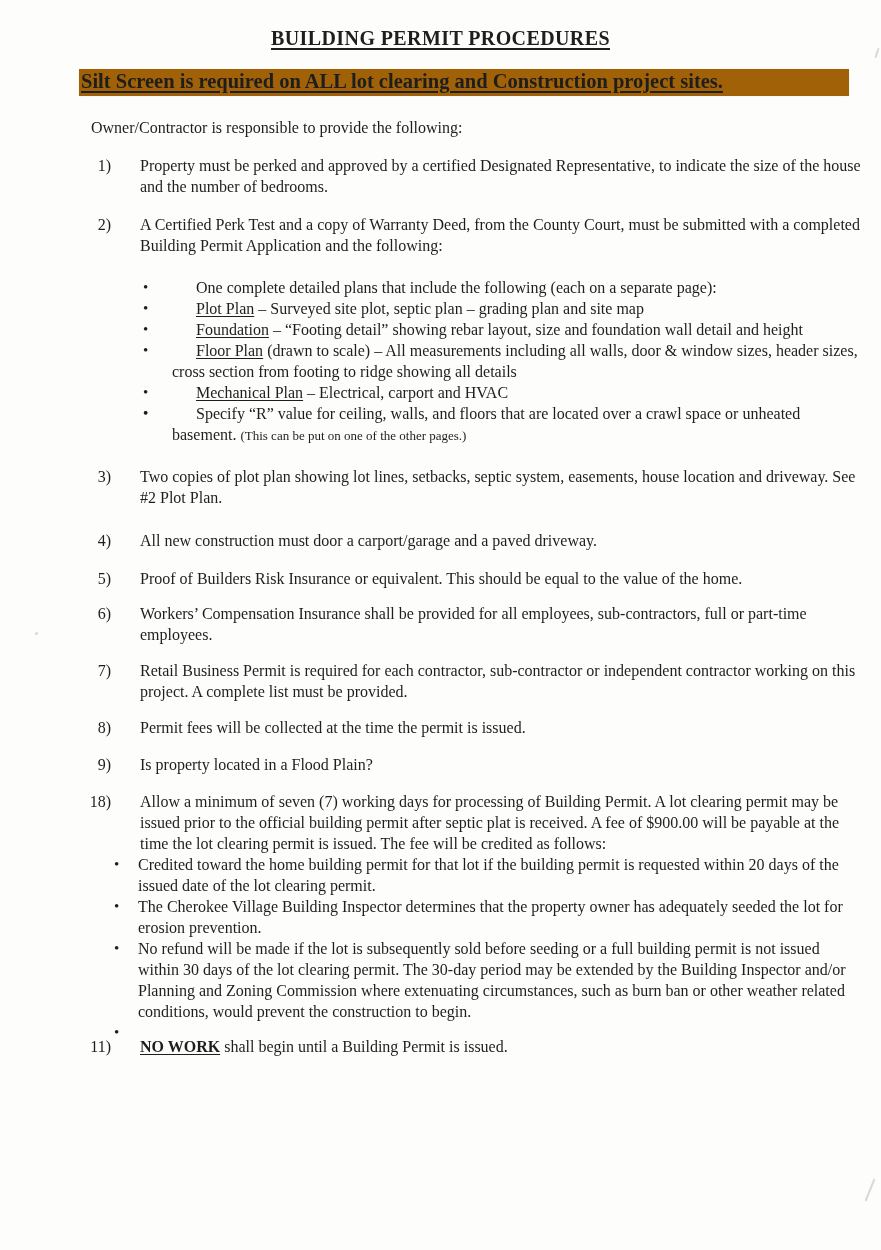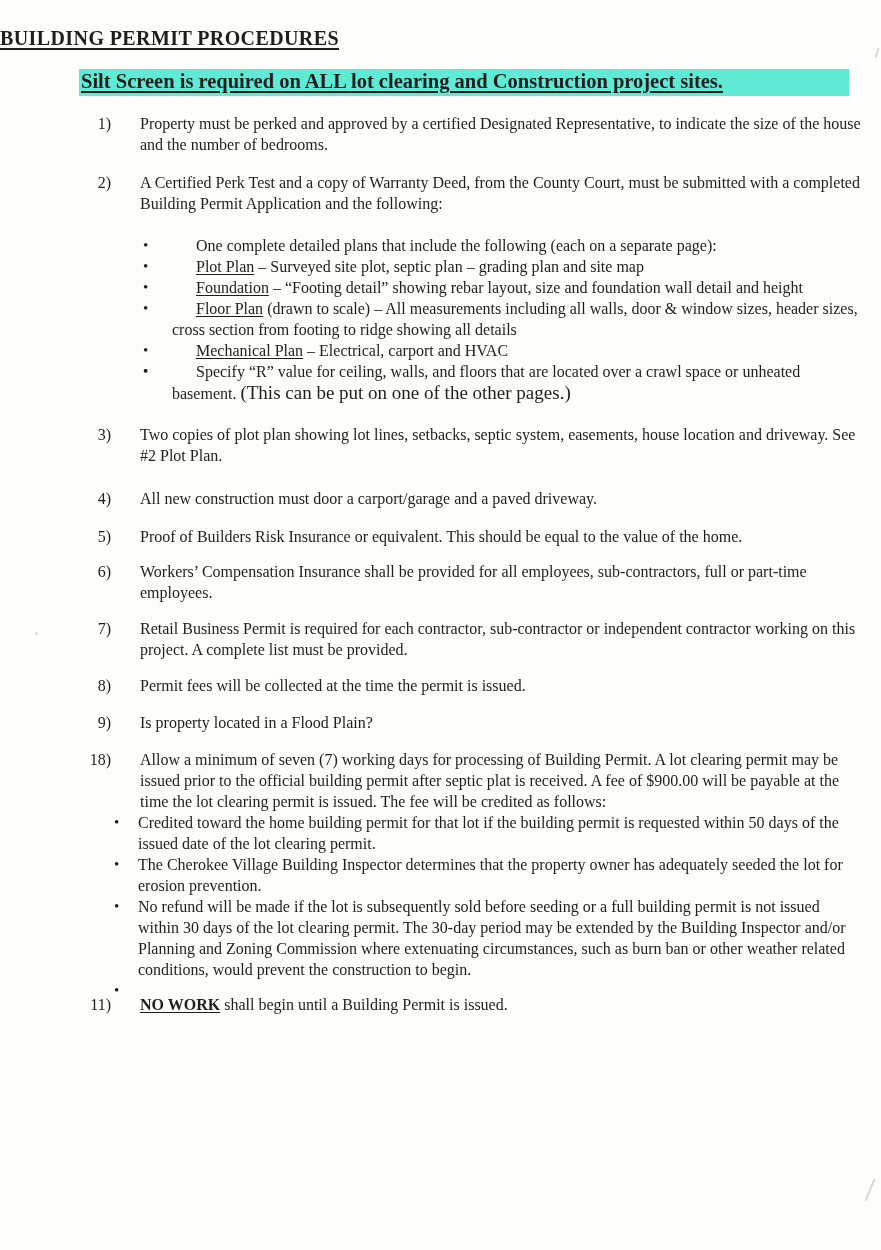--- a/index.html
+++ b/index.html
@@ -7,33 +7,34 @@
     position: relative;
     width: 881px;
     height: 1250px;
     background: #fdfdfc;
     font-family: "Liberation Serif", serif;
     color: #1e1e1e;
     overflow: hidden;
   }
   .doc-title {
     margin-top: 27px;
+    text-align: center;
     font-size: 20px;
     font-weight: 700;
     letter-spacing: 0.4px;
   }
   .doc-title .u {
     text-decoration: underline;
     text-decoration-thickness: 2px;
     text-underline-offset: 3px;
   }
   .notice {
     margin: 19px 0 0 79px;
     width: 768px;
-    background: #5eead4;
+    background: #a16207;
     padding: 1px 0 3px 2px;
     font-size: 20.5px;
     font-weight: 700;
     box-shadow: 0 0 2px rgba(0,0,0,0.05);
   }
   .notice .u {
     text-decoration: underline;
     text-decoration-thickness: 2px;
     text-underline-offset: 3px;
   }
@@ -74,39 +75,40 @@
   .fbullet {
     position: relative;
     padding-left: 138px;
     font-size: 16px;
     line-height: 21px;
   }
   .fbullet .dot { position: absolute; left: 114px; top: 0; font-size: 15px; }
   .fbullet .text { display: block; width: 724px; }
   .u-lead { text-decoration: underline; text-underline-offset: 2px; margin-left: 24px; }
   .bold-u { font-weight: 700; text-decoration: underline; text-underline-offset: 2px; }
-  .small-note { font-size: 19px; }
+  .small-note { font-size: 13px; }
   .artifact { position: absolute; background: #b9b9b9; opacity: 0.55; }
   .artifact.a1 { right: 3px; top: 48px; width: 2px; height: 10px; transform: rotate(18deg); }
   .artifact.a2 { right: 10px; bottom: 48px; width: 2px; height: 24px; transform: rotate(22deg); border-radius: 2px; }
   .artifact.a3 { left: 35px; top: 632px; width: 3px; height: 3px; border-radius: 50%; }
 </style>
 </head>
 <body>
 
 <div class="page">
 
   <div class="doc-title">
     <span class="u">BUILDING PERMIT PROCEDURES</span>
   </div>
 
   <div class="notice">
     <span class="u">Silt Screen is required on ALL lot clearing and Construction project sites.</span>
   </div>
 
+  <div class="intro">Owner/Contractor is responsible to provide the following:</div>
 
   <div class="item mt17">
     <span class="num">1)</span>
     <span class="body">Property must be perked and approved by a certified Designated Representative, to indicate the size of the house and the number of bedrooms.</span>
   </div>
 
   <div class="item mt17">
     <span class="num">2)</span>
     <span class="body">A Certified Perk Test and a copy of Warranty Deed, from the County Court, must be submitted with a completed Building Permit Application and the following:</span>
   </div>
@@ -177,21 +179,21 @@
   </div>
 
   <div class="item mt16">
     <span class="num">18)</span>
     <span class="body">Allow a minimum of seven (7) working days for processing of Building Permit.  A lot clearing permit may be issued prior to the official building permit after septic plat is received.  A fee of $900.00 will be payable at the time the lot clearing permit is issued.  The fee will be credited as follows:</span>
   </div>
 
   <div class="fee-bullets">
     <div class="fbullet">
       <span class="dot">•</span>
-      <span class="text">Credited toward the home building permit for that lot if the building permit is requested within 50 days of the issued date of the lot clearing permit.</span>
+      <span class="text">Credited toward the home building permit for that lot if the building permit is requested within 20 days of the issued date of the lot clearing permit.</span>
     </div>
     <div class="fbullet">
       <span class="dot">•</span>
       <span class="text">The Cherokee Village Building Inspector determines that the property owner has adequately seeded the lot for erosion prevention.</span>
     </div>
     <div class="fbullet">
       <span class="dot">•</span>
       <span class="text">No refund will be made if the lot is subsequently sold before seeding or a full building permit is not issued within 30 days of the lot clearing permit.  The 30-day period may be extended by the Building Inspector and/or Planning and Zoning Commission where extenuating circumstances, such as burn ban or other weather related conditions, would prevent the construction to begin.</span>
     </div>
     <div class="fbullet">

